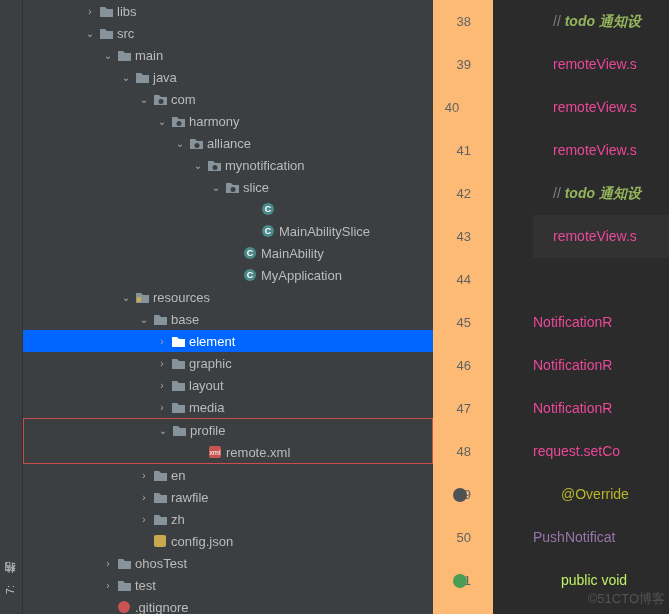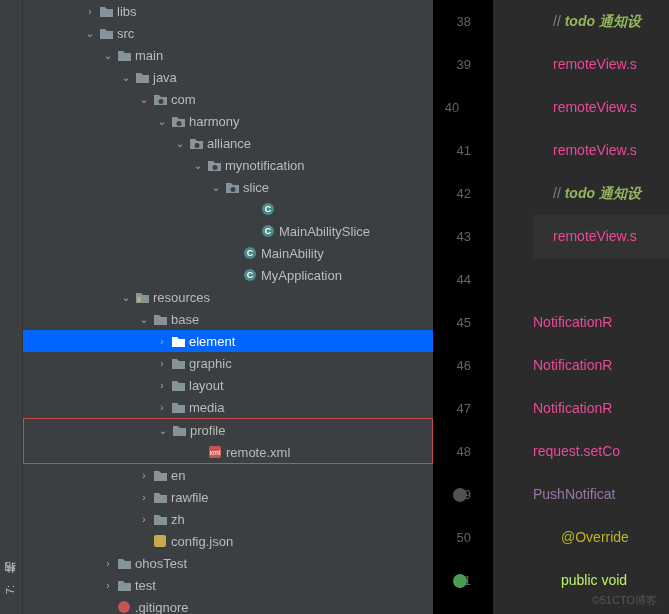--- a/index.html
+++ b/index.html
@@ -7,32 +7,32 @@
 .sidebar-left { width: 23px; background: #3c3f41; border-right: 1px solid #323232; position: relative; }
 .sidebar-label { position: absolute; bottom: 20px; left: 3px; writing-mode: vertical-rl; transform: rotate(180deg); color: #bbbbbb; font-size: 11px; }
 .tree-panel { width: 410px; background: #3c3f41; overflow: hidden; font-size: 13px; color: #bbbbbb; }
 .tree-row { display: flex; align-items: center; height: 22px; white-space: nowrap; cursor: pointer; }
 .tree-row.selected { background: #0066ff; color: #ffffff; }
 .chev { width: 14px; display: inline-flex; justify-content: center; color: #aaaaaa; font-size: 10px; }
 .icon { width: 18px; display: inline-flex; justify-content: center; align-items: center; }
 .label { padding-left: 2px; }
 .highlight-box { border: 1px solid #c94f4f; }
 .editor-panel { flex: 1; background: #2b2b2b; display: flex; font-size: 14px; }
-.gutter { width: 60px; background: #000000; color: #606366; text-align: right; padding-right: 22px; position: relative; }
+.gutter { width: 60px; background: #fdba74; color: #606366; text-align: right; padding-right: 22px; position: relative; }
 .gutter-line { height: 43px; line-height: 43px; font-size: 13px; }
 .gutter-mark { position: absolute; right: 4px; width: 14px; height: 14px; border-radius: 50%; }
 .code-area { flex: 1; padding-left: 40px; }
 .code-line { height: 43px; line-height: 43px; white-space: nowrap; overflow: hidden; color: #a9b7c6; }
 .c-comment { color: #808080; }
 .c-todo { color: #93b55b; font-style: italic; font-weight: bold; }
 .c-class { color: #ec4899; }
 .c-key { color: #bef264; }
 .c-ann { color: #bbb529; }
 .c-push { color: #9876aa; }
-.watermark { position: absolute; right: 12px; bottom: 6px; color: #555; font-size: 11px; }
+.watermark { position: absolute; right: 4px; bottom: 6px; color: #555; font-size: 13px; }
 .indent { display: inline-block; }
 .row-hl { background: #323232; }
 </style>
 </head>
 <body>
 
 <div class="sidebar-left">
   <span class="sidebar-label">7: 结构</span>
 </div>
 
@@ -354,20 +354,20 @@
       <div class="code-line" style="padding-left: 20px;"><span class="c-class">remoteView.s</span></div>
       <div class="code-line" style="padding-left: 20px;"><span class="c-class">remoteView.s</span></div>
       <div class="code-line" style="padding-left: 20px;"><span class="c-class">remoteView.s</span></div>
       <div class="code-line" style="padding-left: 20px;"><span class="c-comment">// </span><span class="c-todo">todo 通知设</span></div>
       <div class="code-line row-hl" style="padding-left: 20px;"><span class="c-class">remoteView.s</span></div>
       <div class="code-line" style="padding-left: 20px;"></div>
       <div class="code-line" style="padding-left: 0px;"><span class="c-class">NotificationR</span></div>
       <div class="code-line" style="padding-left: 0px;"><span class="c-class">NotificationR</span></div>
       <div class="code-line" style="padding-left: 0px;"><span class="c-class">NotificationR</span></div>
       <div class="code-line" style="padding-left: 0px;"><span class="c-class">request.setCo</span></div>
+      <div class="code-line" style="padding-left: 28px;"><span class="c-ann">@Override</span></div>
       <div class="code-line" style="padding-left: 0px;"><span class="c-push">PushNotificat</span></div>
-      <div class="code-line" style="padding-left: 28px;"><span class="c-ann">@Override</span></div>
       <div class="code-line" style="padding-left: 28px;"><span class="c-key">public void</span></div>
       <div class="code-line" style="padding-left: 56px;"></div>
     </div>
 </div>
 
 <span class="watermark">©51CTO博客</span>
 
 </body></html>

